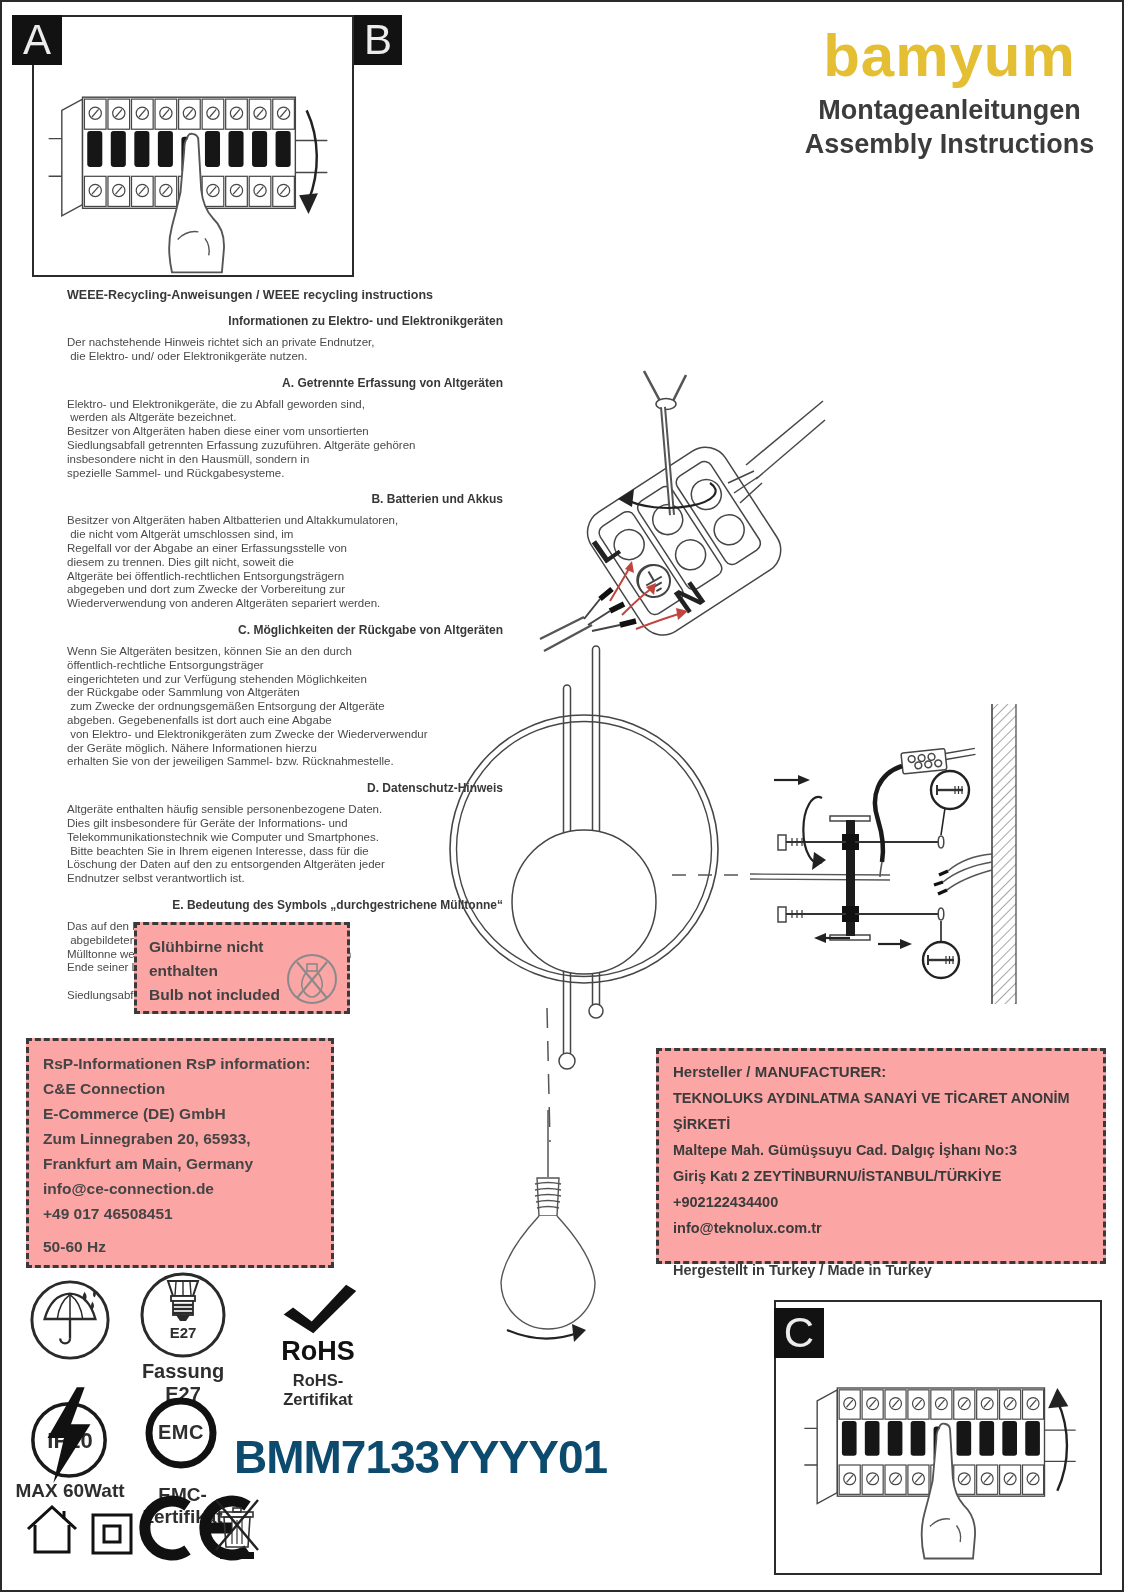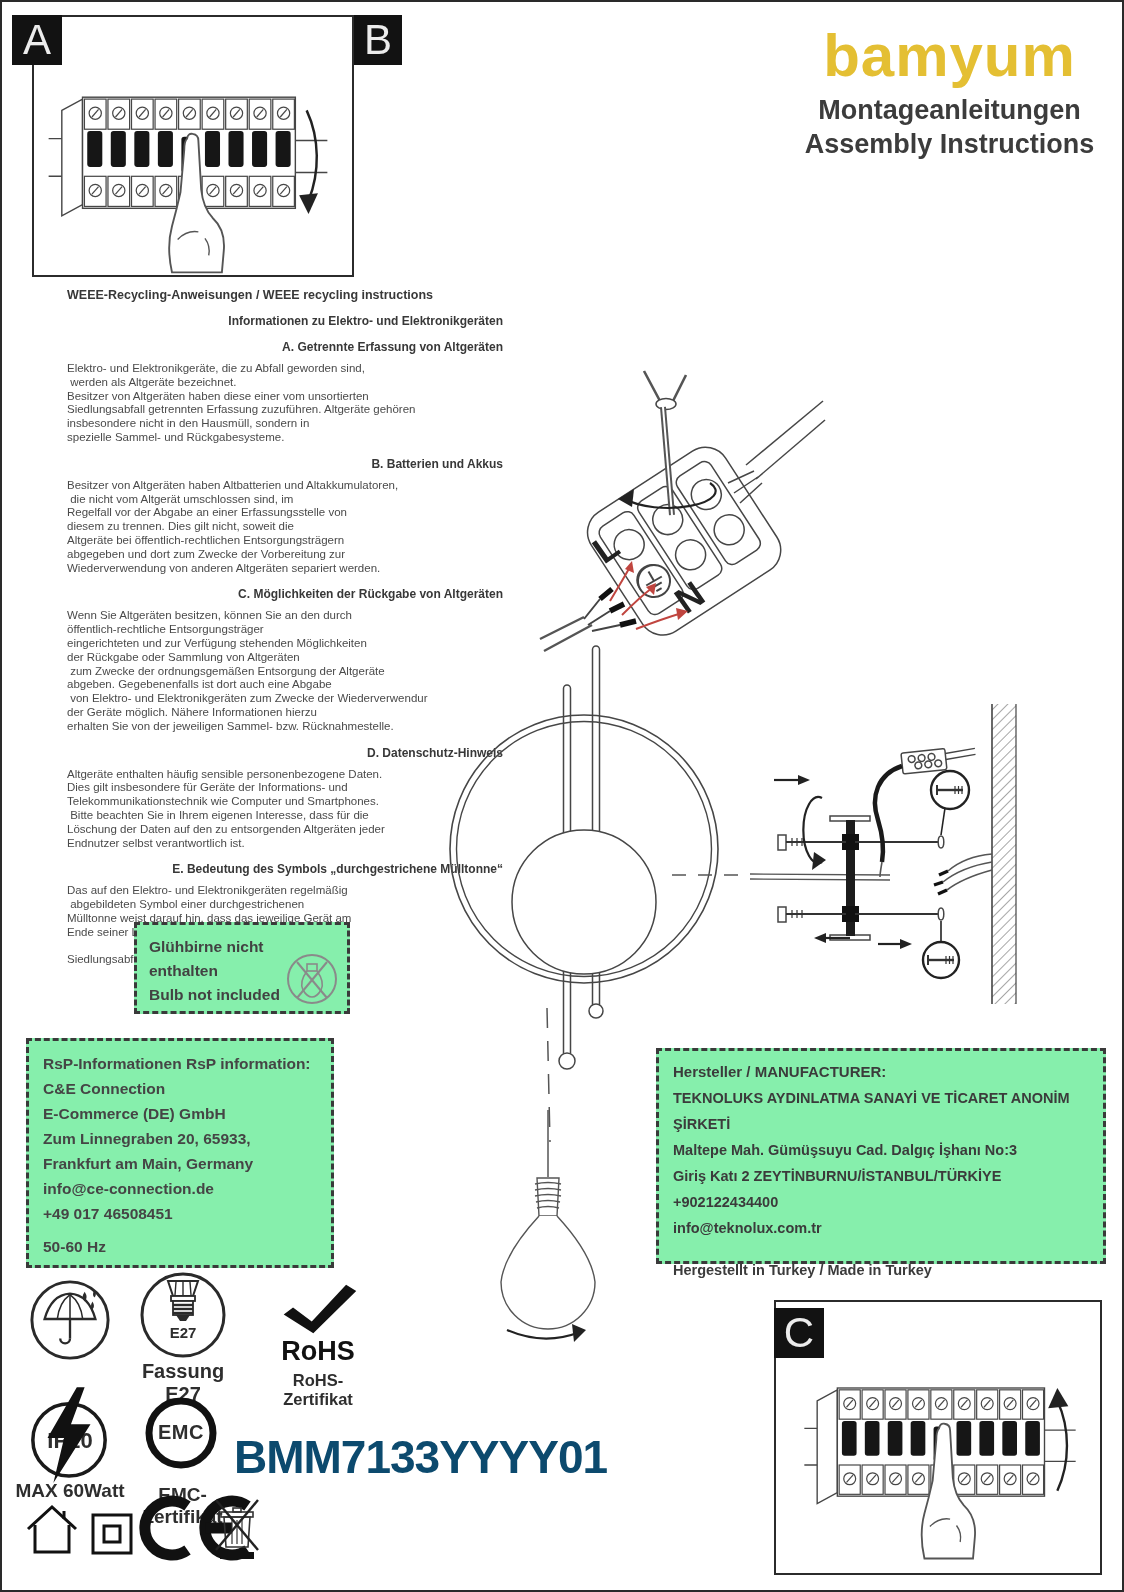--- a/index.html
+++ b/index.html
@@ -6,21 +6,21 @@
   .page{position:relative;width:1124px;height:1592px;background:#fff;border:2px solid #2a2a2a;box-sizing:border-box;margin:0 auto;overflow:hidden;color:#3d3d3d;}
   .abs{position:absolute;}
   .panel{border:2px solid #2b2b2b;background:#fff;box-sizing:border-box;}
   .step-label{background:#121212;color:#ececec;font-size:42px;font-weight:400;display:flex;align-items:center;justify-content:center;width:50px;height:50px;}
   .logo-brand{font-size:60px;font-weight:bold;letter-spacing:1px;line-height:1;}
   .logo-sub{font-size:27px;font-weight:bold;color:#3c3c3c;line-height:1.25;}
   .weee{width:436px;color:#4a4a4a;margin-left:40px;}
   .weee h1{font-size:12.5px;font-weight:bold;color:#383838;margin:0 0 11px 0;}
   .weee h2{font-size:12px;font-weight:bold;color:#383838;margin:12px 0 8px 0;text-align:right;}
   .weee p{font-size:11.5px;line-height:13.8px;margin:0;white-space:pre-wrap;}
-  .dashedbox{border:3px dashed #3a3a3a;box-sizing:border-box;background:#86efac;}
+  .dashedbox{border:3px dashed #3a3a3a;box-sizing:border-box;background:#fca5a5;}
   .rsp-line{font-size:15.5px;font-weight:bold;color:#454545;line-height:25px;white-space:pre-wrap;}
   .manu-line{font-size:14.5px;font-weight:bold;color:#3b3b3b;line-height:26px;white-space:pre-wrap;}
   .cert-label{font-weight:bold;color:#2e2e2e;text-align:center;}
   .ln{stroke:#464646;stroke-width:1.5;fill:none;}
   .wf{fill:#fff;stroke:#464646;stroke-width:1.5;}
   svg{display:block;overflow:visible;}
   .center{text-align:center;}
 </style>
 </head>
 <body>
@@ -101,20 +101,22 @@
 
   <div class="abs center" style="left:795px;top:24px;width:305px;">
     <div class="logo-brand" style="color:#E4BF33;">bamyum</div>
     <div class="logo-sub" style="margin-top:8px;">Montageanleitungen</div>
     <div class="logo-sub">Assembly Instructions</div>
   </div>
 
   <div class="weee abs" style="left:25px;top:286px;">
     <h1>WEEE-Recycling-Anweisungen / WEEE recycling instructions</h1>
     <h2>Informationen zu Elektro- und Elektronikgeräten</h2>
+    <p>Der nachstehende Hinweis richtet sich an private Endnutzer,
+ die Elektro- und/ oder Elektronikgeräte nutzen.</p>
     <h2>A. Getrennte Erfassung von Altgeräten</h2>
     <p>Elektro- und Elektronikgeräte, die zu Abfall geworden sind,
  werden als Altgeräte bezeichnet.
 Besitzer von Altgeräten haben diese einer vom unsortierten
 Siedlungsabfall getrennten Erfassung zuzuführen. Altgeräte gehören
 insbesondere nicht in den Hausmüll, sondern in
 spezielle Sammel- und Rückgabesysteme.</p>
     <h2>B. Batterien und Akkus</h2>
     <p>Besitzer von Altgeräten haben Altbatterien und Altakkumulatoren,
  die nicht vom Altgerät umschlossen sind, im

